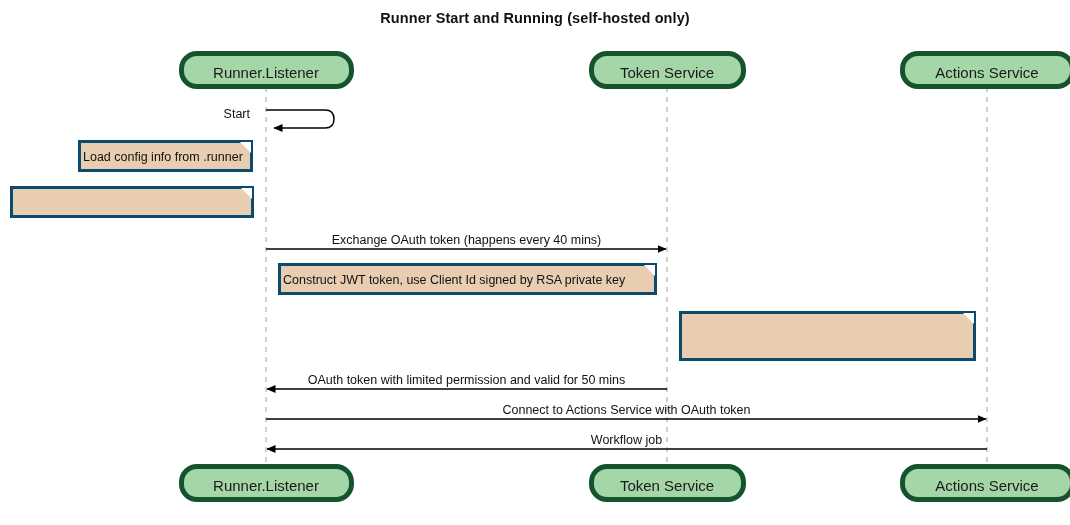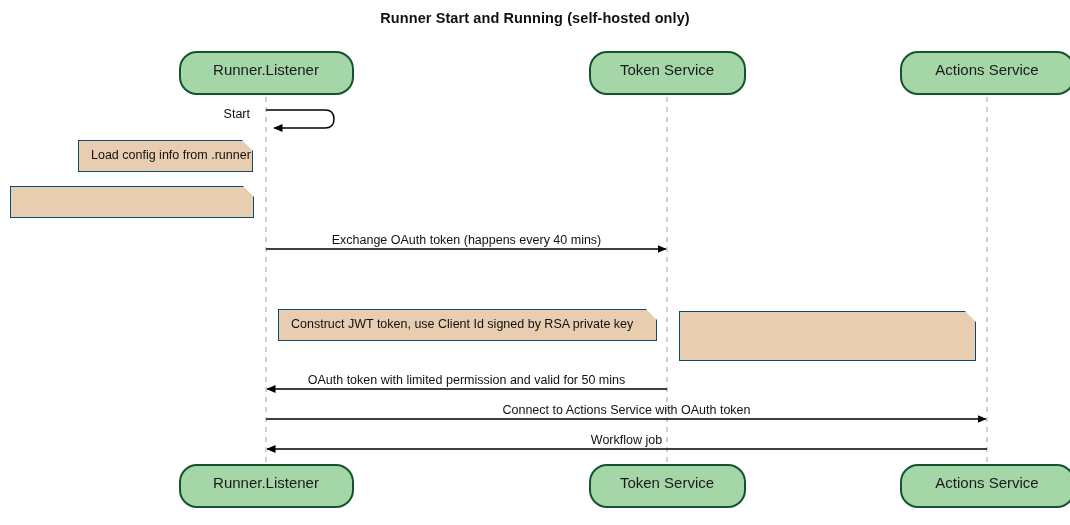--- a/index.html
+++ b/index.html
@@ -41,39 +41,39 @@
     width: 1070px;
     height: 525px;
     pointer-events: none;
   }
 
   
   .participant {
     position: absolute;
     box-sizing: border-box;
     background: #a5d6a7;
-    border: 2px solid #14532d;
+    border: 5px solid #14532d;
     border-radius: 18px;
-    height: 44px;
+    height: 38px;
     line-height: 34px;
     text-align: center;
     font-size: 15px;
     color: #1a1a1a;
     white-space: nowrap;
   }
 
   
   .note {
     position: absolute;
     box-sizing: border-box;
     background: #e8cdb1;
-    border: 1px solid #0c4a6e;
+    border: 3px solid #0c4a6e;
     color: #111111;
     font-size: 12.5px;
-    padding: 6px 9px 6px 12px;
+    padding: 6px 9px 6px 2px;
     line-height: 16px;
     white-space: pre;
   }
   .note .fold {
     position: absolute;
     top: -1px;
     right: -1px;
     width: 0;
     height: 0;
     border-left: 11px solid transparent;
@@ -144,21 +144,21 @@
       <div class="participant" style="width: 175px; left: 899.5px; top: 51px;"><span>Actions Service</span></div>
     </div>
   <div id="participants-bottom">
       <div class="participant" style="width: 175px; left: 178.5px; top: 464px;"><span>Runner.Listener</span></div>
       <div class="participant" style="width: 157px; left: 588.5px; top: 464px;"><span>Token Service</span></div>
       <div class="participant" style="width: 175px; left: 899.5px; top: 464px;"><span>Actions Service</span></div>
     </div>
   <div id="notes-layer">
       <div class="note" style="left: 78px; top: 140px; width: 175px; height: 32px;"><span>Load config info from .runner</span><span class="fold"></span><span class="fold-edge"></span></div>
       <div class="note" style="left: 10px; top: 186px; width: 244px; height: 32px;"><span class="fold"></span><span class="fold-edge"></span></div>
-      <div class="note" style="left: 278px; top: 263px; width: 379px; height: 32px; margin-top: 46px;"><span>Construct JWT token, use Client Id signed by RSA private key</span><span class="fold"></span><span class="fold-edge"></span></div>
+      <div class="note" style="left: 278px; top: 263px; width: 379px; height: 32px;"><span>Construct JWT token, use Client Id signed by RSA private key</span><span class="fold"></span><span class="fold-edge"></span></div>
       <div class="note" style="left: 679px; top: 311px; width: 297px; height: 50px;"><span class="fold"></span><span class="fold-edge"></span></div>
     </div>
   <div id="labels-layer">
       <div class="msg-label right-aligned" style="top: 107px; left: 223.594px; width: auto; ">Start</div>
       <div class="msg-label" style="top: 233px; left: 331.695px; width: auto; text-align: center;">Exchange OAuth token (happens every 40 mins)</div>
       <div class="msg-label" style="top: 373px; left: 307.742px; width: auto; text-align: center;">OAuth token with limited permission and valid for 50 mins</div>
       <div class="msg-label" style="top: 403px; left: 502.477px; width: auto; text-align: center;">Connect to Actions Service with OAuth token</div>
       <div class="msg-label" style="top: 433px; left: 590.836px; width: auto; text-align: center;">Workflow job</div>
     </div>
 

